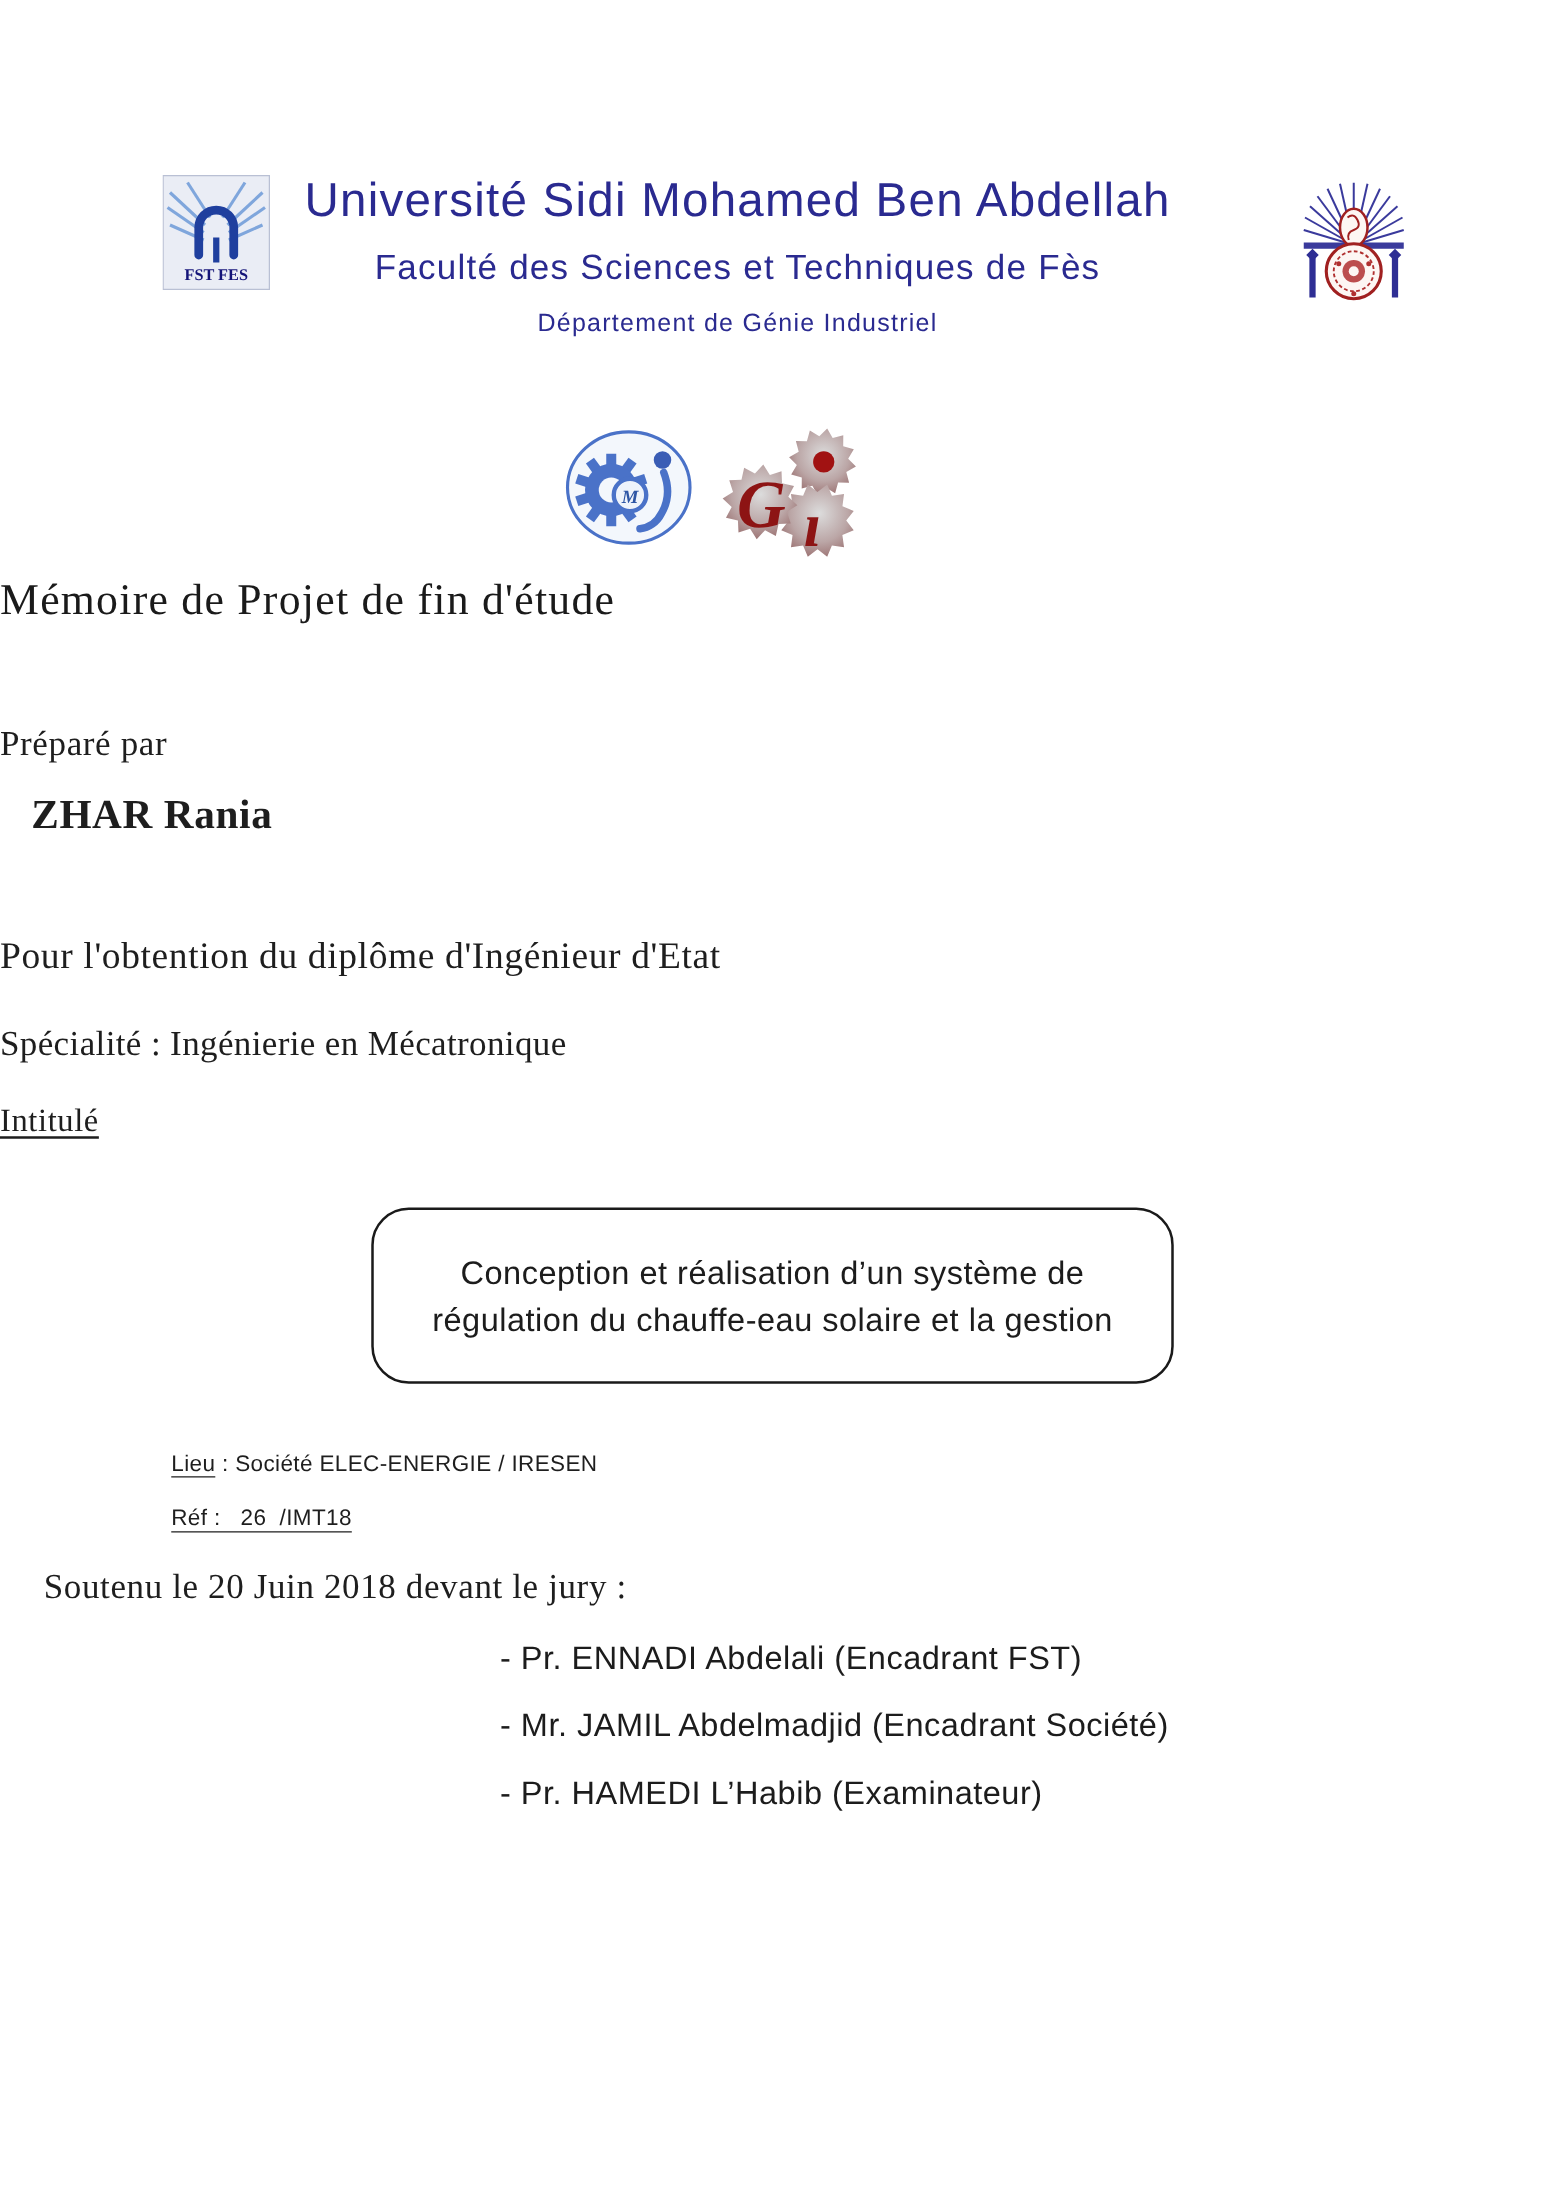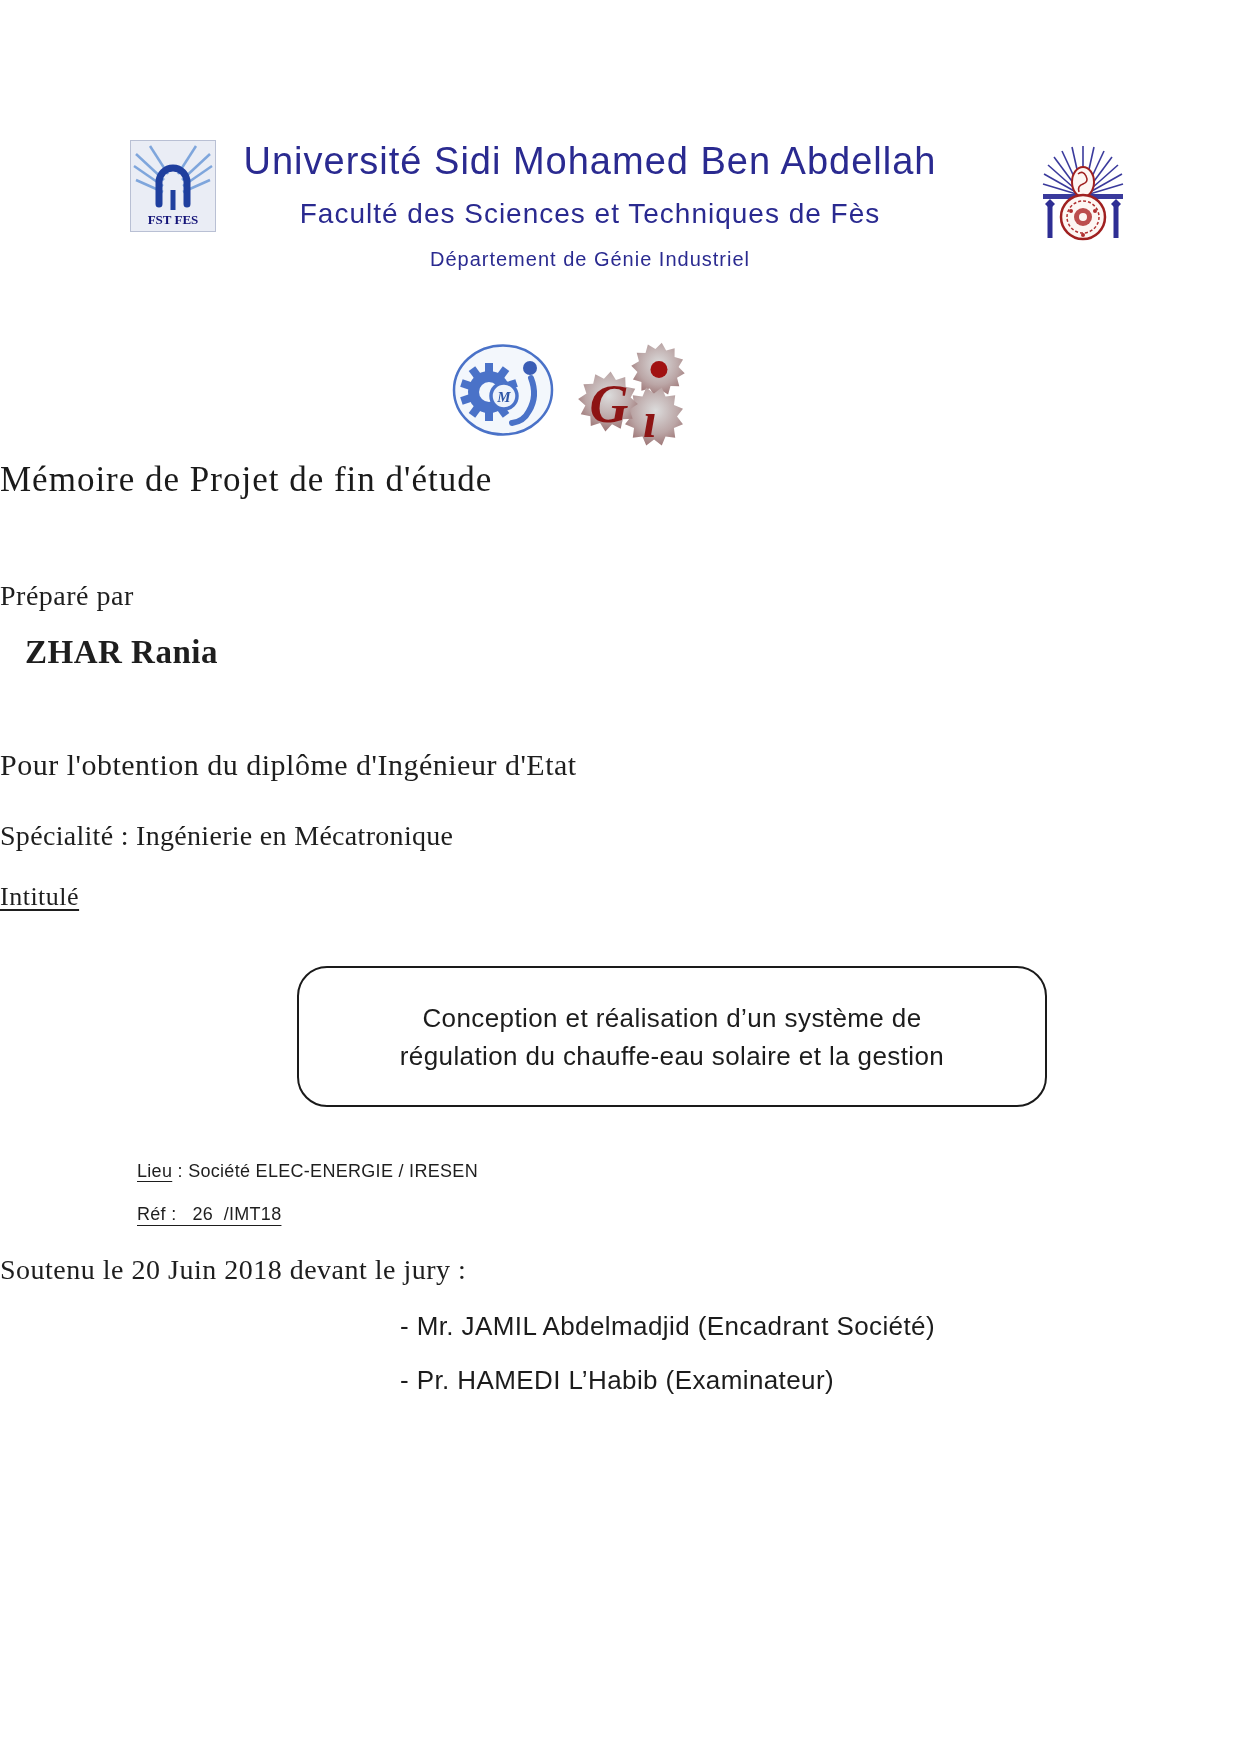--- a/index.html
+++ b/index.html
@@ -30,35 +30,35 @@
   .doc-type  { top:460px; font-size:35px; letter-spacing:1px; color:#1a1a1a; }
   .prepared  { top:580px; font-size:28px; letter-spacing:0.5px; }
   .author    { top:634px; font-size:33px; font-weight:bold; letter-spacing:0.5px;padding-left:25px; }
   .purpose   { top:748px; font-size:30px; letter-spacing:0.5px; }
   .specialty { top:820px; font-size:28px; letter-spacing:0.3px; }
   .intitule  { top:882px; font-size:26px; letter-spacing:0.5px; }
   .underline { text-decoration:underline; text-underline-offset:4px;margin-top:39px; }
 
   
   .title-box {
-    left:297px; top:966px; width:750px; height:141px;
+    left:297px; top:966px; width:642px; height:141px;
     border:2.5px solid #1a1a1a; border-radius:30px;
     box-sizing:border-box;
     display:flex; flex-direction:column; justify-content:center;
     text-align:center; font-size:26px; line-height:38px;
     letter-spacing:0.4px; color:#1c1c1c;
   }
 
   
   .lieu { left:137px; top:1161px; font-size:18px; letter-spacing:0.3px; }
   .ref  { left:137px; top:1204px; font-size:18px; letter-spacing:0.3px;
           text-decoration:underline; text-underline-offset:5px; white-space:pre; }
 
   
-  .soutenu { top:1254px; font-size:28px; letter-spacing:0.5px; }
+  .soutenu { top:1254px; font-size:28px; letter-spacing:0.5px;padding-left:35px; }
   .jury-list { left:400px; top:1311px; }
   .jury-item { height:54px; font-size:26px; letter-spacing:0.4px; color:#1c1c1c; }
 
   svg text { user-select:none; }
 </style>
 </head>
 <body>
 
 <div class="abs fst-logo">
   <svg width="86" height="92" viewBox="0 0 86 92">
@@ -172,15 +172,16 @@
 <div class="abs title-box">
   <div>Conception et réalisation d’un système de</div>
   <div>régulation du chauffe-eau solaire et la gestion</div>
 </div>
 
 <div class="abs lieu"><span class="underline">Lieu</span><span> : Société ELEC-ENERGIE / IRESEN</span></div>
 <div class="abs ref">Réf :   26  /IMT18</div>
 
 <div class="abs centered soutenu">Soutenu le 20 Juin 2018 devant le jury :</div>
 <div class="abs jury-list">
+  <div class="jury-item">- Pr. ENNADI Abdelali (Encadrant FST)</div>
   <div class="jury-item">- Mr. JAMIL Abdelmadjid (Encadrant Société)</div>
   <div class="jury-item">- Pr. HAMEDI L’Habib (Examinateur)</div>
 </div>
 
 </body></html>

